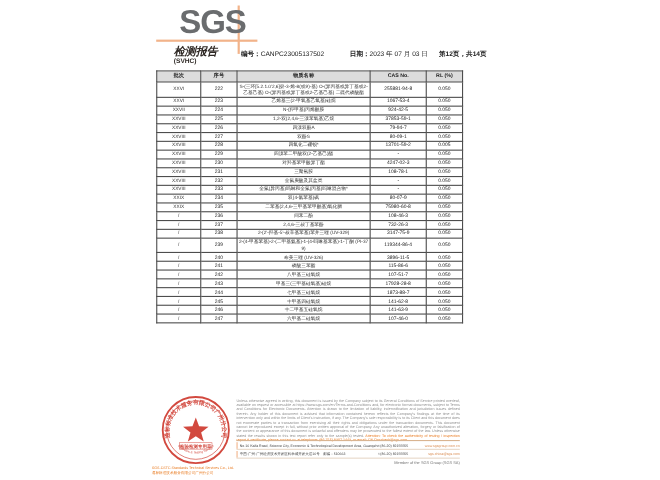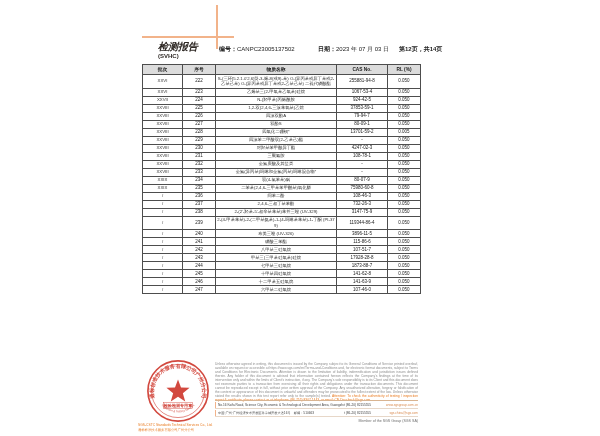--- a/index.html
+++ b/index.html
@@ -49,20 +49,21 @@
                    font-size:3.3px; line-height:1.45; color:#e8791e; }
   .stamp { position:absolute; left:146px; top:359px; width:64px; height:64px; opacity:0.92; }
 </style>
 </head>
 <body>
 
 <div class="page">
 
   <div class="logo-hline"></div>
   <div class="logo-vline"></div>
+  <div class="logo-text">SGS</div>
 
   <div class="report-title">检测报告</div>
   <div class="report-subtitle">(SVHC)</div>
   <div class="meta meta-no">
     <span class="lbl">编号：</span><span>CANPC23005137502</span>
   </div>
   <div class="meta meta-date">
     <span class="lbl">日期：</span><span>2023 年 07 月 03 日</span>
   </div>
   <div class="meta meta-page">第12页，共14页</div>

